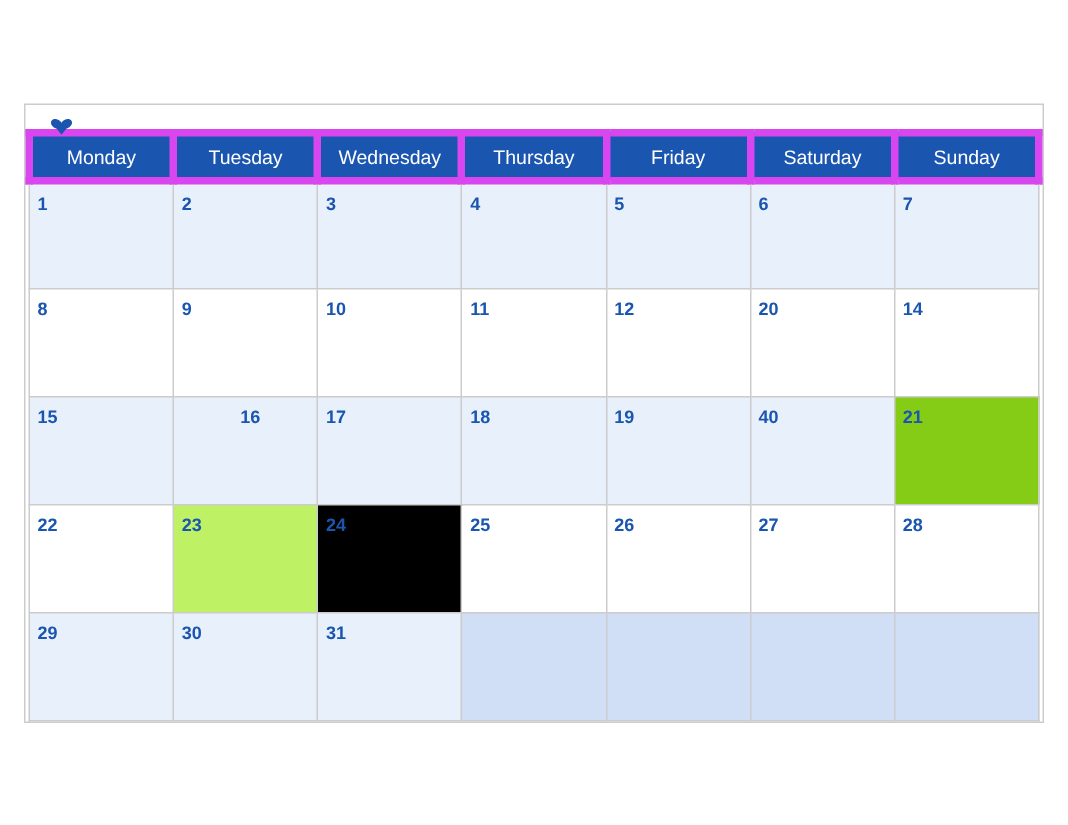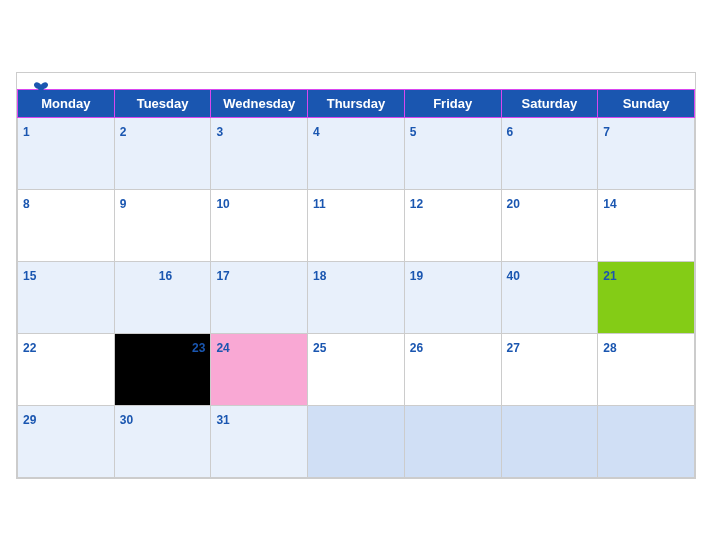--- a/index.html
+++ b/index.html
@@ -63,24 +63,24 @@
       text-align: center;
     }
     .calendar-table {
       width: 100%;
       border-collapse: collapse;
     }
     .calendar-table th {
       background-color: #1a56b0;
       color: #fff;
       font-size: 13px;
-      font-weight: bold;
+      font-weight: normal;
       padding: 6px 4px;
       text-align: center;
-      border: 1px solid #d946ef;
+      border: 5px solid #d946ef;
     }
     .calendar-table td {
       border: 1px solid #ccc;
       vertical-align: top;
       height: 72px;
       width: calc(100% / 7);
       padding: 4px 5px;
       background: #fff;
     }
     .day-num {
@@ -152,22 +152,22 @@
           <td style="background-color: rgb(232, 240, 251);"><span class="day-num">15</span></td>
           <td style="background-color: rgb(232, 240, 251); padding-left: 44px;"><span class="day-num">16</span></td>
           <td style="background-color: rgb(232, 240, 251);"><span class="day-num">17</span></td>
           <td style="background-color: rgb(232, 240, 251);"><span class="day-num">18</span></td>
           <td style="background-color: rgb(232, 240, 251);"><span class="day-num">19</span></td>
           <td style="background-color: rgb(232, 240, 251);"><span class="day-num">40</span></td>
           <td style="background-color: #84cc16;"><span class="day-num">21</span></td>
         </tr>
         <tr>
           <td style="background-color: rgb(255, 255, 255);"><span class="day-num">22</span></td>
-          <td style="background-color: #000000; text-align: right;"><span class="day-num">23</span></td>
-          <td style="background-color: #f9a8d4; margin-top: 28px;"><span class="day-num">24</span></td>
+          <td style="background-color: #bef264;"><span class="day-num">23</span></td>
+          <td style="background-color: #000000; margin-top: 28px;"><span class="day-num">24</span></td>
           <td style="background-color: rgb(255, 255, 255);"><span class="day-num">25</span></td>
           <td style="background-color: rgb(255, 255, 255);"><span class="day-num">26</span></td>
           <td style="background-color: rgb(255, 255, 255);"><span class="day-num">27</span></td>
           <td style="background-color: rgb(255, 255, 255);"><span class="day-num">28</span></td>
         </tr>
         <tr>
           <td style="background-color: rgb(232, 240, 251);"><span class="day-num">29</span></td>
           <td style="background-color: rgb(232, 240, 251);"><span class="day-num">30</span></td>
           <td style="background-color: rgb(232, 240, 251);"><span class="day-num">31</span></td>
           <td class="empty-cell" style="background-color: rgb(200, 216, 238);"></td>

